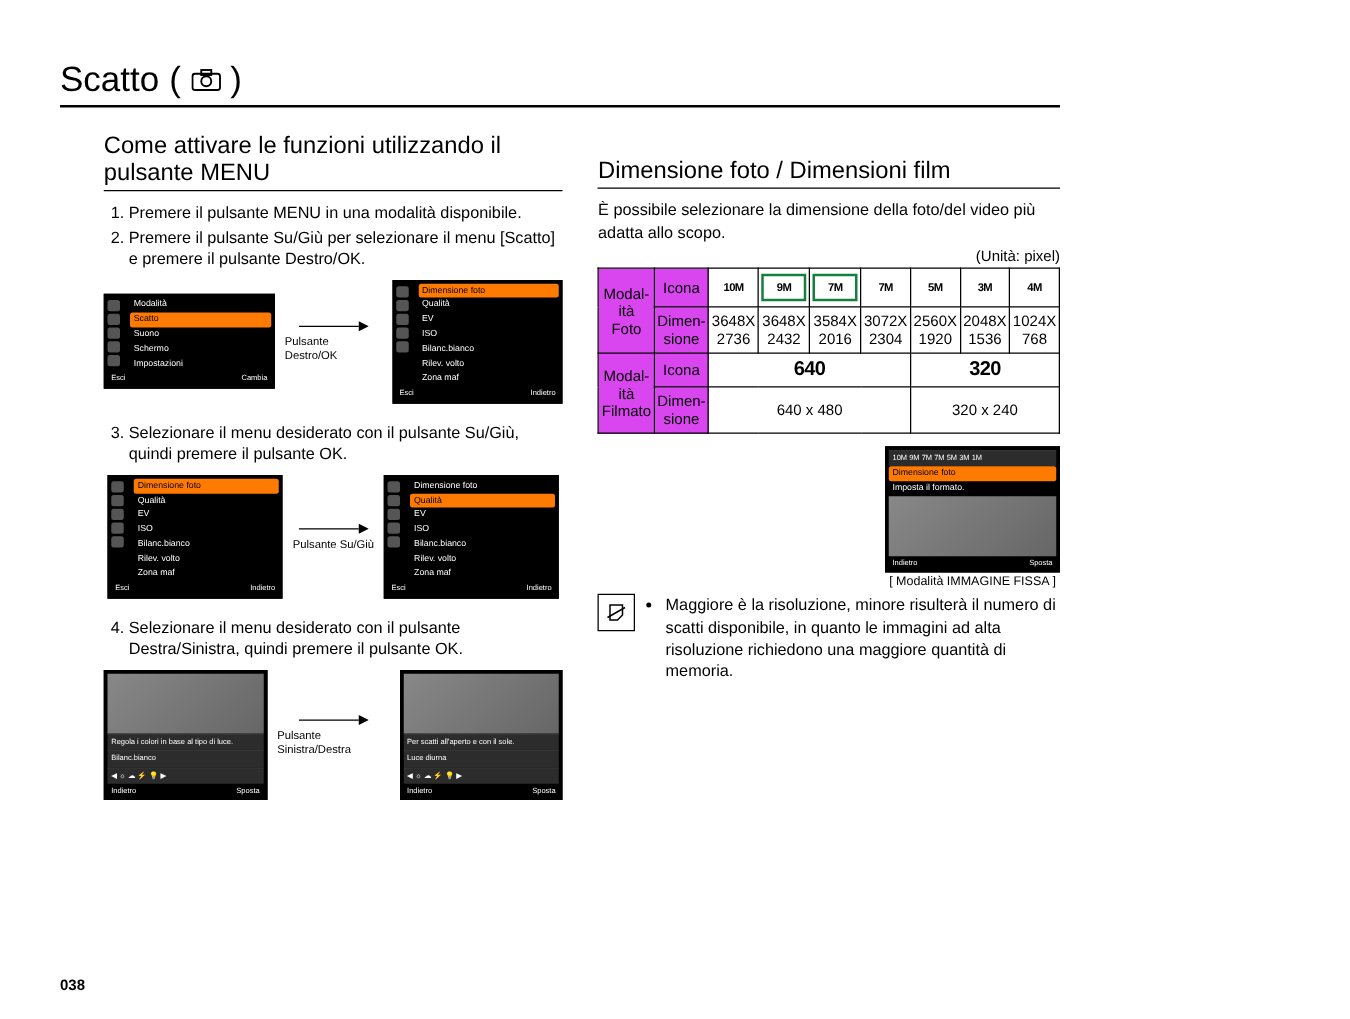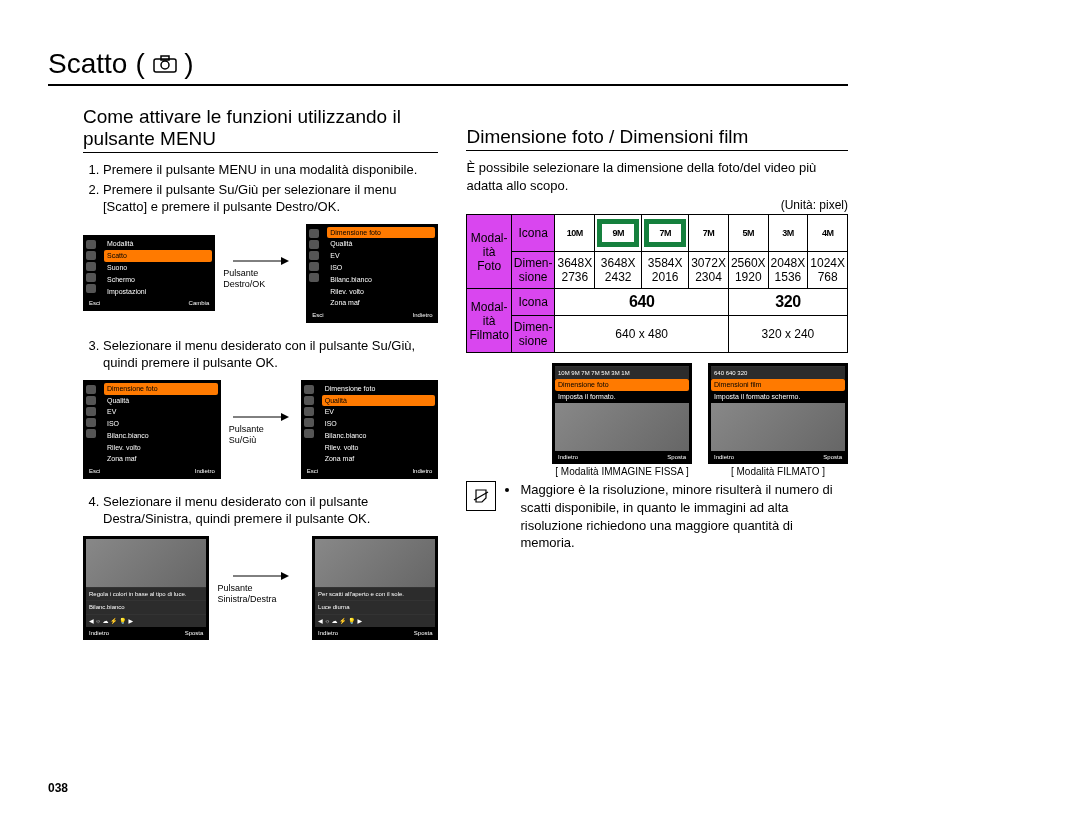--- a/index.html
+++ b/index.html
@@ -73,21 +73,21 @@
   .note-box .mk { flex:0 0 28px; height:28px; border:1px solid #000; display:flex; align-items:center; justify-content:center; background:#fff; }
   .note-box .txt { flex:1; font-size:13px; line-height:1.35; }
   .unit { text-align:right; font-size:12px; margin:4px 0 2px; }
   .tbl {
     border-collapse: collapse;
     width: 100%;
     font-size: 12px;
   }
   .tbl th, .tbl td { border:1px solid #000; text-align:center; padding:4px 2px; }
   .tbl th { background:#d946ef; font-weight:400; }
-  .size-icon { display:inline-flex; align-items:center; justify-content:center; width:32px; height:18px; border:5px solid #15803d; font-size:9px; font-weight:700; font-family:"Arial Black",Arial,sans-serif; letter-spacing:-0.5px; }
+  .size-icon { display:inline-flex; align-items:center; justify-content:center; width:32px; height:18px; border:2px solid #15803d; font-size:9px; font-weight:700; font-family:"Arial Black",Arial,sans-serif; letter-spacing:-0.5px; }
   .size-icon.noborder { border:none; }
   .film-thumbs { display:flex; gap:16px; justify-content:flex-end; margin:10px 0 4px; }
   .caption { font-size:10px; text-align:center; margin-top:2px; }
   .page-num { position:absolute; left:48px; bottom:20px; font-size:12px; font-weight:700; }
   ul.bul { margin:0; padding-left:16px; }
   ul.bul li { margin:0; }
   .film-row .size-icon { width:60px; font-size:16px; }
   .sp { height:10px; }
 </style>
 </head>
@@ -375,37 +375,20 @@
                 <span>Imposta il formato.</span>
               </div>
             <div class="pic"></div>
             <div class="foot">
                 <span>Indietro</span>
                 <span>Sposta</span>
               </div>
           </div>
           <div class="caption">[ Modalità IMMAGINE FISSA ]</div>
         </div>
-        <div>
-          <div class="thumb">
-            <div class="bar">640 640 320</div>
-            <div class="row hl">
-                <span>Dimensioni film</span>
-              </div>
-            <div class="row">
-                <span>Imposta il formato schermo.</span>
-              </div>
-            <div class="pic"></div>
-            <div class="foot">
-                <span>Indietro</span>
-                <span>Sposta</span>
-              </div>
-          </div>
-          <div class="caption">[ Modalità FILMATO ]</div>
-        </div>
       </div>
 
       <div class="note-box">
         <div class="mk">
           <svg width="18" height="18" viewBox="0 0 18 18">
               <path d="M4 3 L14 3 L14 11 L10 15 L4 15 Z" fill="none" stroke="#000" stroke-width="1.2"></path>
               <path d="M2 13 L16 5" stroke="#000" stroke-width="1.2"></path>
             </svg>
         </div>
         <div class="txt">

